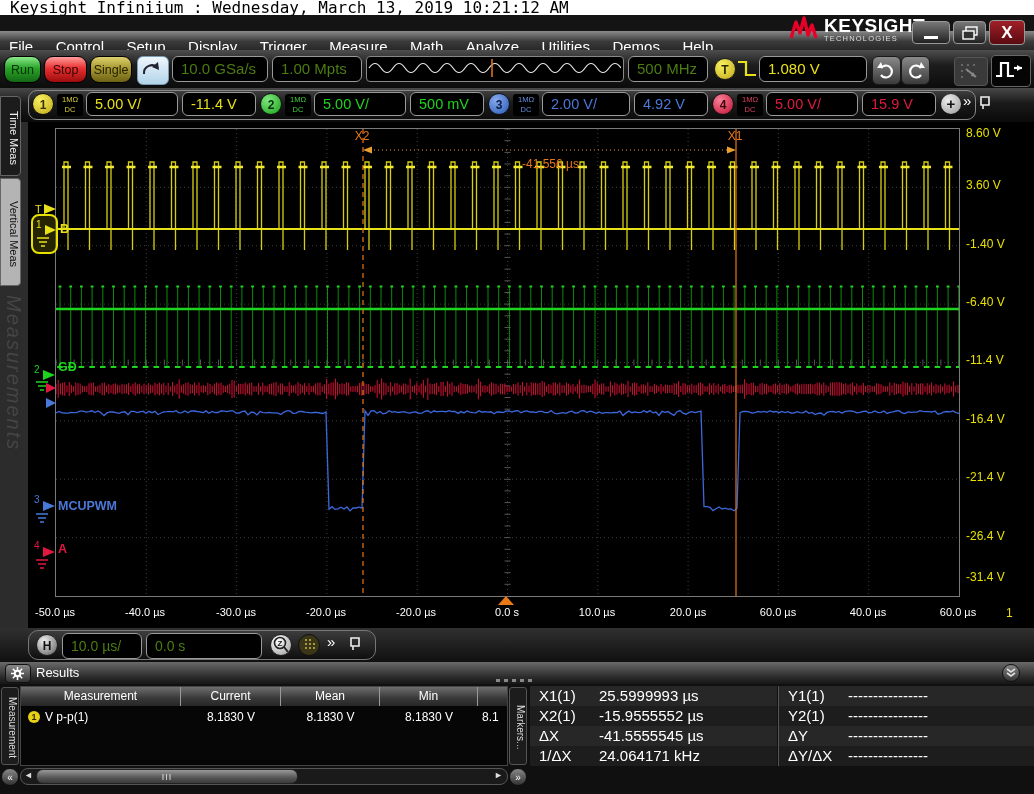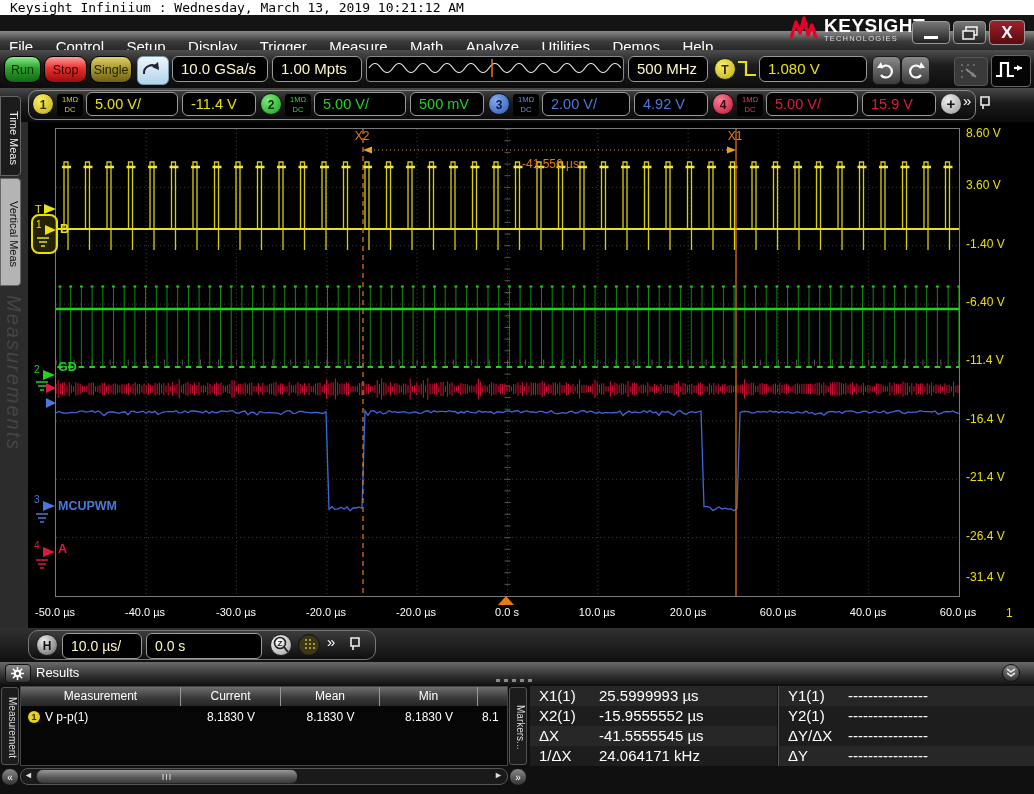--- a/index.html
+++ b/index.html
@@ -1,37 +1,37 @@
 <!DOCTYPE html>
 <html><head>
 <meta charset="utf-8">
 <style>
   html,body{margin:0;padding:0;background:#000;}
   #screen{position:relative;width:1034px;height:794px;background:#141414;overflow:hidden;
           font-family:"Liberation Sans",sans-serif;color:#fff;}
   .abs{position:absolute;}
   
   #titlebar{left:0;top:0;width:1034px;height:15px;background:#fff;color:#000;
-            font-family:"DejaVu Sans Mono",monospace;font-size:13px;line-height:15px;padding-left:10px;box-sizing:border-box;}
+            font-family:"DejaVu Sans Mono",monospace;font-size:16px;line-height:15px;padding-left:10px;box-sizing:border-box;}
   
   #menubar{left:0;top:31px;width:1034px;height:35px;
            background:linear-gradient(#8a8a8a,#3a3a3a 30%,#121212 85%,#000);}
   .menuitem{display:inline-block;color:#fff;font-size:15px;padding:7px 9px 0 9px;cursor:default;}
   #clock{left:700px;top:17px;width:84px;text-align:center;font-size:11px;line-height:13px;color:#fff;margin-top:33px;}
   #brand{left:790px;top:16px;display:flex;align-items:center;}
   #brandtext{margin-left:4px;line-height:1;}
   #brandname{font-size:19px;font-weight:bold;letter-spacing:.5px;}
   #brandsub{font-size:7.5px;letter-spacing:1.2px;color:#ddd;}
   .winbtn{top:21px;height:23px;border-radius:4px;border:1px solid #999;
           background:linear-gradient(#777,#222);color:#fff;text-align:center;box-sizing:border-box;}
   
   #toolbar{left:0;top:50px;width:1034px;height:38px;background:linear-gradient(#4e4e4e,#1d1d1d 40%,#0c0c0c);}
   .runbtn{top:56px;height:27px;border-radius:9px;border:1px solid #000;font-size:12.5px;
           text-align:center;line-height:26px;box-sizing:border-box;}
-  .lcd{background:#000;border:1.5px solid #9a9a9a;border-radius:6px;color:#fef9c3;
+  .lcd{background:#000;border:1.5px solid #9a9a9a;border-radius:6px;color:#4d7c0f;
        font-size:15px;line-height:22px;padding:1px 8px;box-sizing:border-box;height:26px;}
   .smallbtn{border:1px solid #1a1a1a;border-radius:6px;background:linear-gradient(#8a8a8a,#3a3a3a);}
   
   #chbar{left:0;top:88px;width:1034px;height:34px;background:linear-gradient(#484848,#1a1a1a 45%,#0a0a0a);}
   #chframe{left:28px;top:90px;width:948px;height:30px;border:1px solid #888;border-radius:9px;box-sizing:border-box;}
   .chcirc{top:93px;width:22px;height:22px;border-radius:50%;text-align:center;line-height:22px;
           font-size:12px;font-weight:bold;border:1px solid #111;box-sizing:border-box;}
   .coupling{top:94px;width:26px;height:22px;background:#000;border-radius:3px;font-size:7.5px;
             line-height:1.3;text-align:center;padding-top:1px;box-sizing:border-box;}
   .chlcd{top:92px;height:24px;font-size:14.5px;line-height:20px;}
@@ -493,17 +493,17 @@
 
   <div id="markersleft" class="abs">
     <div class="mrow stripe0"><span class="mlabel">X1(1)</span><span>25.5999993 µs</span></div>
     <div class="mrow stripe1"><span class="mlabel">X2(1)</span><span>-15.9555552 µs</span></div>
     <div class="mrow stripe0"><span class="mlabel">ΔX</span><span>-41.5555545 µs</span></div>
     <div class="mrow stripe1"><span class="mlabel">1/ΔX</span><span>24.064171 kHz</span></div>
   </div>
   <div id="markersright" class="abs">
     <div class="mrow stripe0"><span class="mlabel">Y1(1)</span><span>----------------</span></div>
     <div class="mrow stripe1"><span class="mlabel">Y2(1)</span><span>----------------</span></div>
+    <div class="mrow stripe0"><span class="mlabel">ΔY</span><span>----------------</span></div>
     <div class="mrow stripe1"><span class="mlabel">ΔY/ΔX</span><span>----------------</span></div>
-    <div class="mrow stripe0"><span class="mlabel">ΔY</span><span>----------------</span></div>
   </div>
 
 </div>
 
 </body></html>

